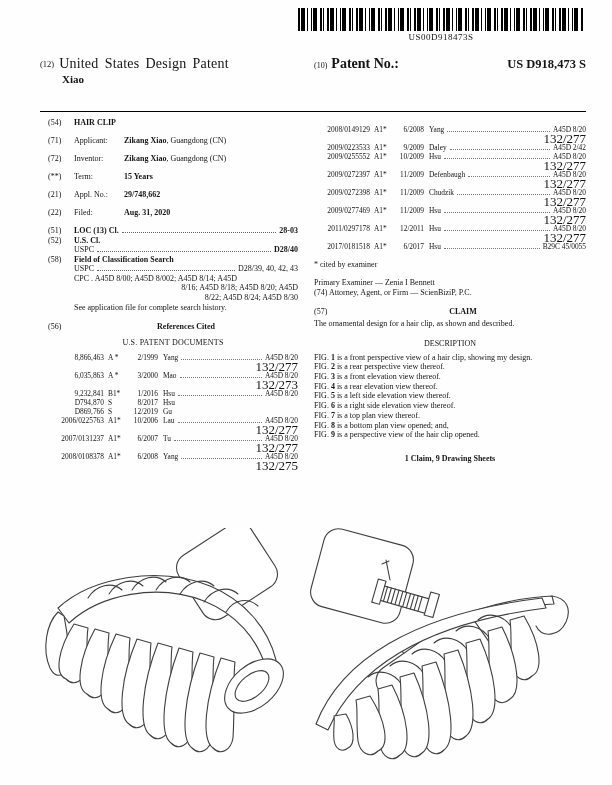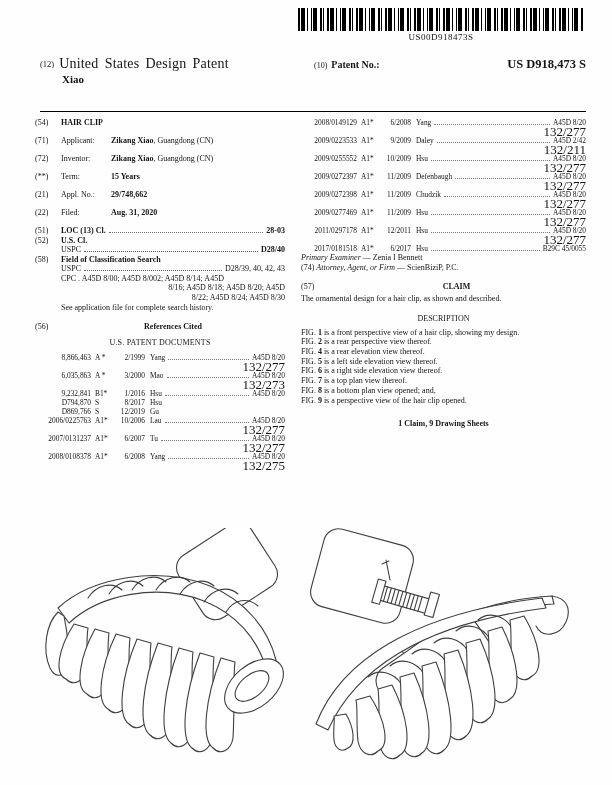--- a/index.html
+++ b/index.html
@@ -1,40 +1,40 @@
 <!DOCTYPE html>
 <html><head>
 <meta charset="utf-8">
 <style>
   html,body{margin:0;padding:0;background:#888;}
   .page{position:relative;width:612px;height:785px;background:#fefefe;margin:0 auto;
         font-family:"Liberation Serif","DejaVu Serif",serif;color:#141414;overflow:hidden;}
   .bold{font-weight:bold;}
-  .ital{font-style:italic;}
+  .ital{}
   
   .barcode-wrap{position:absolute;top:8px;left:296px;width:290px;text-align:center;}
   .barcode{height:23px;width:286px;margin:0 auto;
     background:repeating-linear-gradient(90deg,#000 0 2px,#fff 2px 3px,#000 3px 7px,#fff 7px 9px,#000 9px 10px,#fff 10px 13px,#000 13px 14px,#fff 14px 15px,#000 15px 19px,#fff 19px 22px,#000 22px 24px,#fff 24px 25px,#000 25px 26px,#fff 26px 29px);}
   .barcode-text{font-size:9px;letter-spacing:.5px;margin-top:1px;}
   
   .header{position:absolute;top:56px;left:40px;right:26px;}
   .hrow{display:flex;align-items:center;}
   .kind-num{font-size:8.5px;margin-right:5px;}
   .title{font-size:14px;font-weight:normal;word-spacing:2.5px;letter-spacing:.2px;}
   .author{font-size:11px;font-weight:bold;margin-left:22px;margin-top:1px;}
   .hright{width:272px;margin-left:auto;}
   .hr-row{display:flex;align-items:baseline;font-size:10px;}
   .hr-num{font-size:8px;margin-right:4px;}
-  .hr-label{font-weight:bold;font-size:10px;}
+  .hr-label{font-weight:bold;font-size:14px;}
   .hr-val{margin-left:auto;font-weight:bold;font-size:12.5px;}
   .stars{margin-left:auto;font-weight:bold;font-size:9px;}
   .hr-date{font-weight:bold;font-size:12.5px;margin-left:14px;}
   .rule{position:absolute;top:111px;left:40px;right:26px;border-top:1.6px solid #000;}
   
-  .columns{position:absolute;top:118px;left:35px;right:26px;display:flex;gap:16px;}
+  .columns{position:absolute;top:118px;left:48px;right:26px;display:flex;gap:16px;align-items:center;}
   .col-left{width:250px;flex:none;font-size:8px;}
   .col-right{flex:1;font-size:8px;}
   .b-row{display:flex;margin-bottom:8.5px;line-height:9.5px;}
   .pn{flex:none;width:26px;font-size:8px;}
   .b-label{flex:none;min-width:50px;}
   .b-label:empty{min-width:0;}
   .flexline{display:flex;align-items:baseline;line-height:9.5px;}
   .lead{flex:1;border-bottom:1px dotted #666;margin:0 3px 2px 3px;min-width:8px;}
   .indent{margin-left:26px;}
   .rightline{text-align:right;line-height:9.5px;}
@@ -237,21 +237,20 @@
         </div>
       <div class="ref-sub">132/277</div>
       <div class="ref-row">
           <span class="rn">2009/0223533</span>
           <span class="rk">A1*</span>
           <span class="rd">9/2009</span>
           <span class="rnm">Daley</span>
           <span class="rlead"></span>
           <span class="rcls">A45D 2/42</span>
         </div>
-      <div class="ref-sub">132/211</div>
       <div class="ref-row">
           <span class="rn">2009/0255552</span>
           <span class="rk">A1*</span>
           <span class="rd">10/2009</span>
           <span class="rnm">Hsu</span>
           <span class="rlead"></span>
           <span class="rcls">A45D 8/20</span>
         </div>
       <div class="ref-sub">132/277</div>
       <div class="ref-row">
@@ -292,34 +291,36 @@
       <div class="ref-sub">132/277</div>
       <div class="ref-row">
           <span class="rn">2017/0181518</span>
           <span class="rk">A1*</span>
           <span class="rd">6/2017</span>
           <span class="rnm">Hsu</span>
           <span class="rlead"></span>
           <span class="rcls">B29C 45/0055</span>
         </div>
 
+      <div class="footnote">* cited by examiner</div>
 
       <div class="exam-line"><span class="ital">Primary Examiner</span><span> — Zenia I Bennett</span></div>
       <div class="exam-line"><span>(74)</span> <span class="ital">Attorney, Agent, or Firm</span><span> — ScienBiziP, P.C.</span></div>
 
       <div class="claim-head">
         <span class="pn">(57)</span>
         <span class="center-head">CLAIM</span>
       </div>
       <div class="claim-text">The ornamental design for a hair clip, as shown and described.</div>
 
       <div class="desc-head">DESCRIPTION</div>
 
       <div class="fig-line"><span>FIG.</span> <span class="bold">1</span> <span>is a front perspective view of a hair clip, showing my design.</span></div>
       <div class="fig-line"><span>FIG.</span> <span class="bold">2</span> <span>is a rear perspective view thereof.</span></div>
+      <div class="fig-line"><span>FIG.</span> <span class="bold">3</span> <span>is a front elevation view thereof.</span></div>
       <div class="fig-line"><span>FIG.</span> <span class="bold">4</span> <span>is a rear elevation view thereof.</span></div>
       <div class="fig-line"><span>FIG.</span> <span class="bold">5</span> <span>is a left side elevation view thereof.</span></div>
       <div class="fig-line"><span>FIG.</span> <span class="bold">6</span> <span>is a right side elevation view thereof.</span></div>
       <div class="fig-line"><span>FIG.</span> <span class="bold">7</span> <span>is a top plan view thereof.</span></div>
       <div class="fig-line"><span>FIG.</span> <span class="bold">8</span> <span>is a bottom plan view opened; and,</span></div>
       <div class="fig-line"><span>FIG.</span> <span class="bold">9</span> <span>is a perspective view of the hair clip opened.</span></div>
 
       <div class="sheets">1 Claim, 9 Drawing Sheets</div>
     </div>
   </div>

